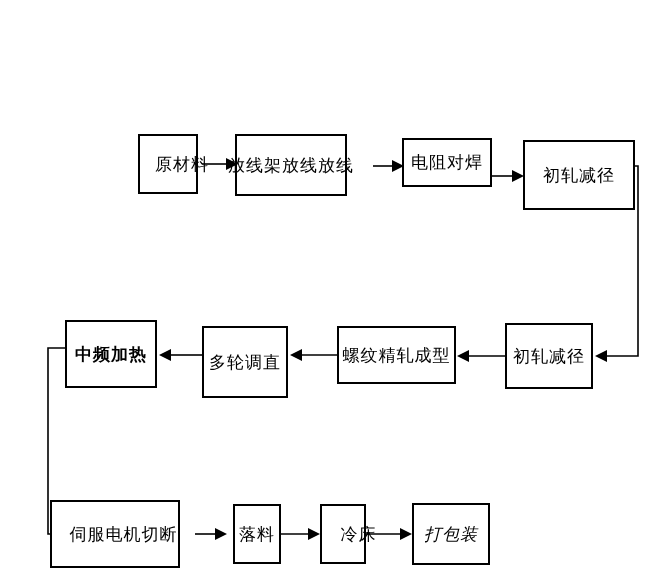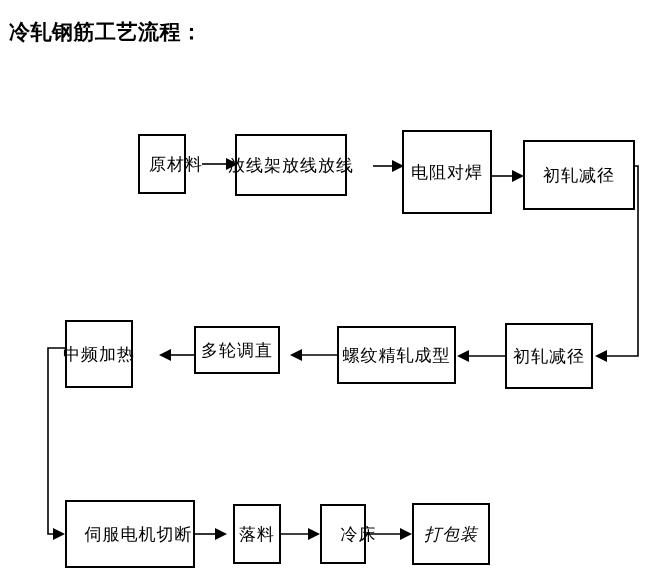--- a/index.html
+++ b/index.html
@@ -58,21 +58,20 @@
   .arrowhead {
     fill: #000000;
     stroke: none;
   }
 </style>
 </head>
 <body>
 
 <div id="canvas">
 
-  <div id="title">冷轧钢筋工艺流程：</div>
 
   <svg id="edges" viewBox="0 0 668 588" width="668" height="588">
 
     <g>
       <line x1="202" y1="164" x2="226" y2="164"></line>
       <polygon class="arrowhead" points="226,158 238,164 226,170"></polygon>
     </g>
 
     <g>
       <line x1="373" y1="166" x2="392" y2="166"></line>
@@ -118,37 +117,37 @@
       <line x1="275" y1="534" x2="308" y2="534"></line>
       <polygon class="arrowhead" points="308,528 320,534 308,540"></polygon>
     </g>
 
     <g>
       <line x1="366" y1="534" x2="400" y2="534"></line>
       <polygon class="arrowhead" points="400,528 412,534 400,540"></polygon>
     </g>
   </svg>
 
-  <div class="node" style="left:138px; top:134px; width:48px;  height:60px;padding-left:28px;">原材料</div>
+  <div class="node" style="left:138px; top:134px; width:60px;  height:60px;padding-left:28px;">原材料</div>
 
   <div class="node" style="left:235px; top:134px; width:112px; height:62px;">放线架放线放线</div>
 
-  <div class="node" style="left:402px; top:130px; width:90px;  height:84px;">电阻对焊</div>
+  <div class="node" style="left:402px; top:138px; width:90px;  height:49px;">电阻对焊</div>
 
   <div class="node" style="left:523px; top:140px; width:112px; height:70px;">初轧减径</div>
 
   <div class="node" style="left:505px; top:323px; width:88px;  height:66px;text-align:center;">初轧减径</div>
 
   <div class="node" style="left:337px; top:326px; width:119px; height:58px;">螺纹精轧成型</div>
 
-  <div class="node" style="left:194px; top:326px; width:86px;  height:48px;">多轮调直</div>
+  <div class="node" style="left:202px; top:326px; width:86px;  height:72px;">多轮调直</div>
 
-  <div class="node" style="left:65px;  top:320px; width:68px;  height:68px;">中频加热</div>
+  <div class="node" style="left:65px;  top:320px; width:92px;  height:68px;font-weight:bold;">中频加热</div>
 
-  <div class="node" style="left:65px;  top:500px; width:130px; height:68px;padding-left:17px;">伺服电机切断</div>
+  <div class="node" style="left:50px;  top:500px; width:130px; height:68px;padding-left:17px;">伺服电机切断</div>
 
   <div class="node" style="left:233px; top:504px; width:48px;  height:60px;">落料</div>
 
   <div class="node" style="left:320px; top:504px; width:46px;  height:60px;padding-left:31px;">冷床</div>
 
   <div class="node" style="left:412px; top:503px; width:78px;  height:62px;font-style:italic;">打包装</div>
 
 </div>
 
 </body></html>

